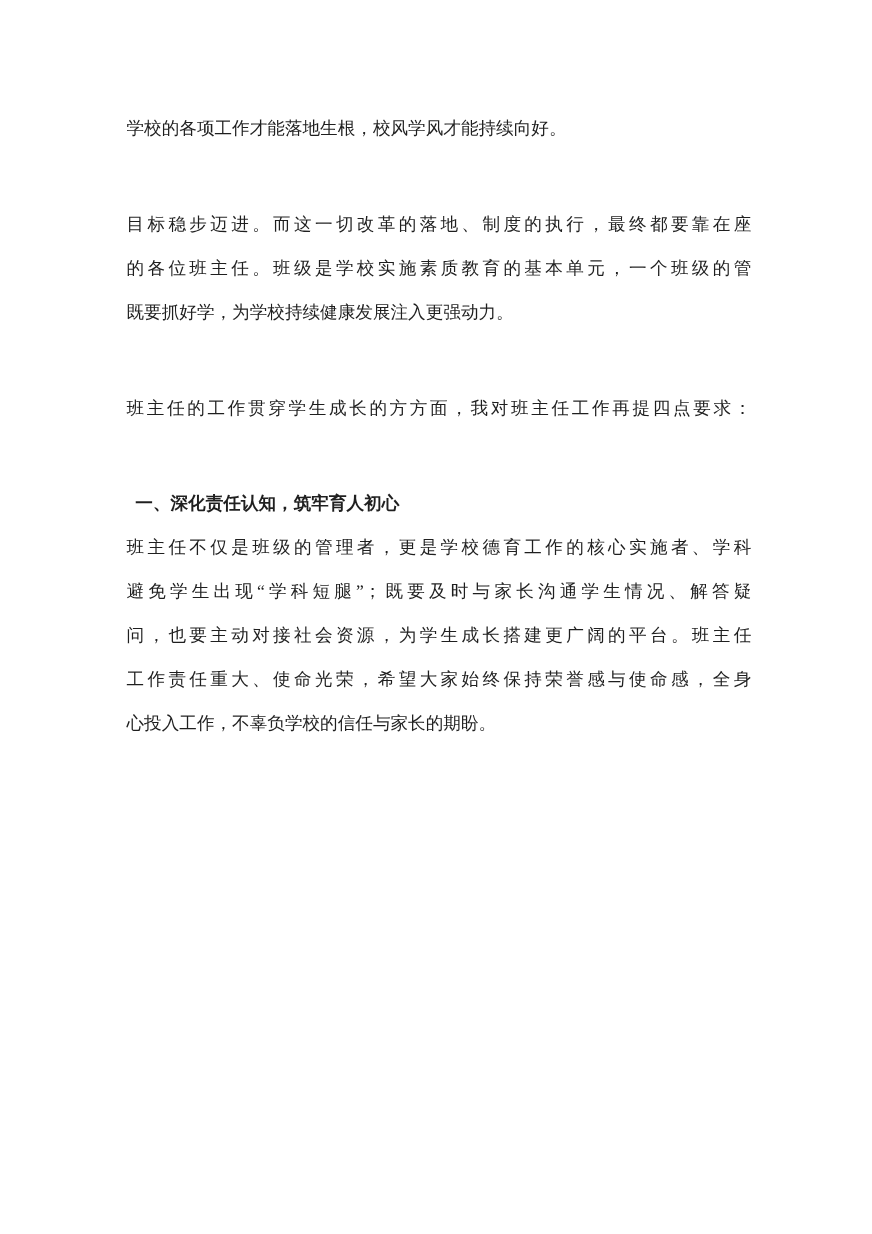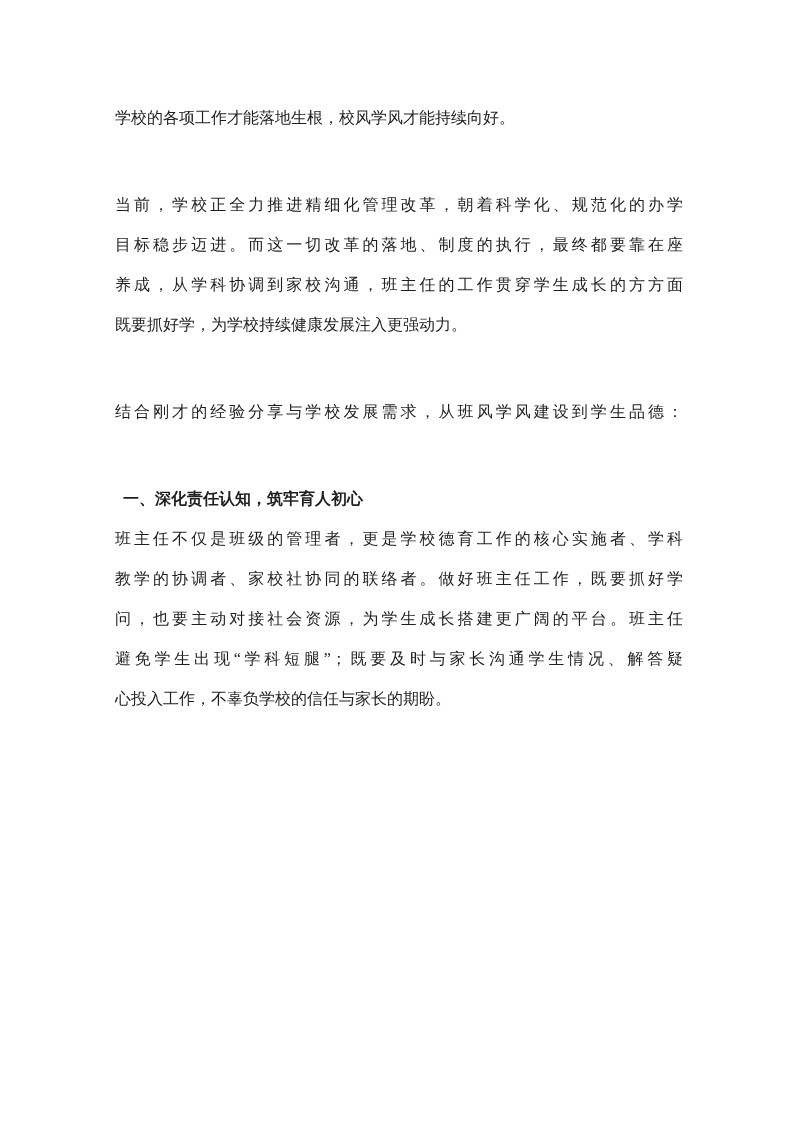--- a/index.html
+++ b/index.html
@@ -40,32 +40,31 @@
 </style>
 </head>
 <body>
 
 <div class="page">
   <div class="content" id="doc-content" style="color: rgb(31, 31, 31);">
       <div class="para">
         <div class="line">学校的各项工作才能落地生根，校风学风才能持续向好。</div>
       </div>
       <div class="para gap">
-        <div class="line j">当前，学校正全力推进精细化管理改革，朝着科学化、规范化的办学</div>
         <div class="line j">目标稳步迈进。而这一切改革的落地、制度的执行，最终都要靠在座</div>
-        <div class="line j">养成，从学科协调到家校沟通，班主任的工作贯穿学生成长的方方面</div>
+        <div class="line j">的各位班主任。班级是学校实施素质教育的基本单元，一个班级的管</div>
         <div class="line">既要抓好学，为学校持续健康发展注入更强动力。</div>
       </div>
       <div class="para gap">
-        <div class="line j">结合刚才的经验分享与学校发展需求，从班风学风建设到学生品德：</div>
+        <div class="line j">班主任的工作贯穿学生成长的方方面，我对班主任工作再提四点要求：</div>
       </div>
       <div class="para gap">
         <div class="line ind">一、深化责任认知，筑牢育人初心</div>
       </div>
       <div class="para">
         <div class="line j">班主任不仅是班级的管理者，更是学校德育工作的核心实施者、学科</div>
-        <div class="line j">教学的协调者、家校社协同的联络者。做好班主任工作，既要抓好学</div>
+        <div class="line j">避免学生出现“学科短腿”；既要及时与家长沟通学生情况、解答疑</div>
         <div class="line j">问，也要主动对接社会资源，为学生成长搭建更广阔的平台。班主任</div>
-        <div class="line j">避免学生出现“学科短腿”；既要及时与家长沟通学生情况、解答疑</div>
+        <div class="line j">工作责任重大、使命光荣，希望大家始终保持荣誉感与使命感，全身</div>
         <div class="line">心投入工作，不辜负学校的信任与家长的期盼。</div>
       </div>
     </div>
 </div>
 
 </body></html>

